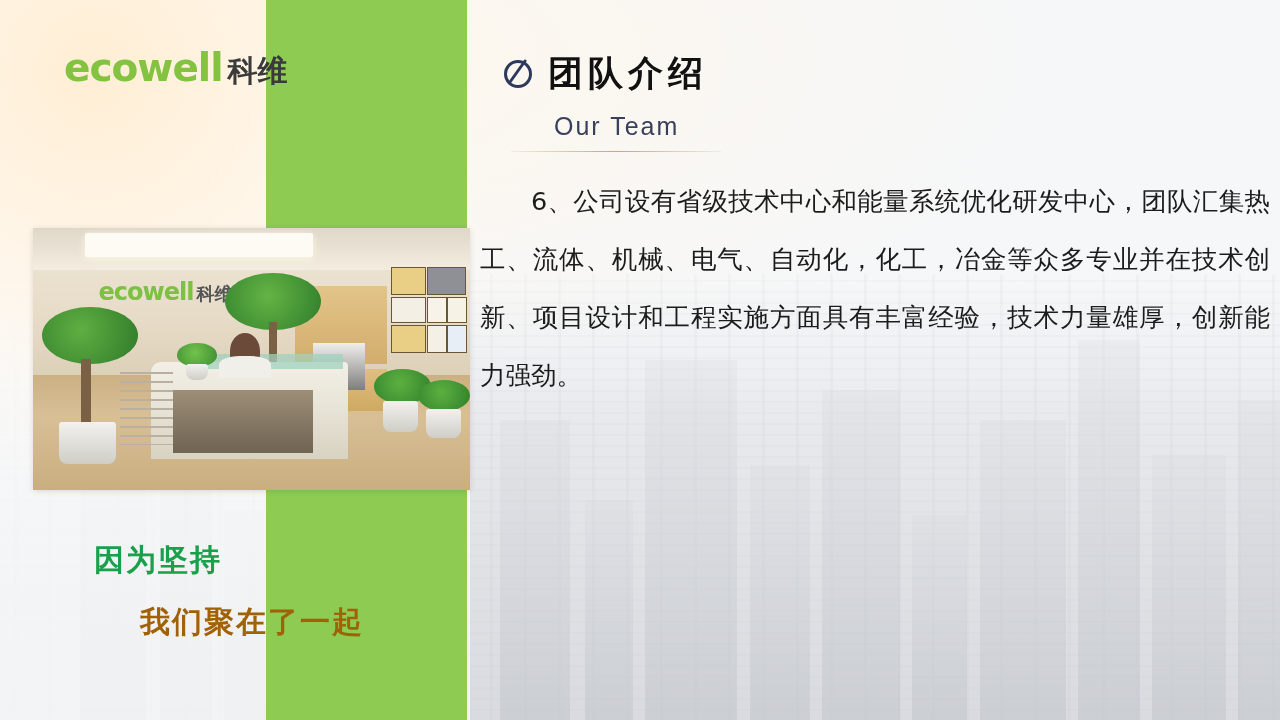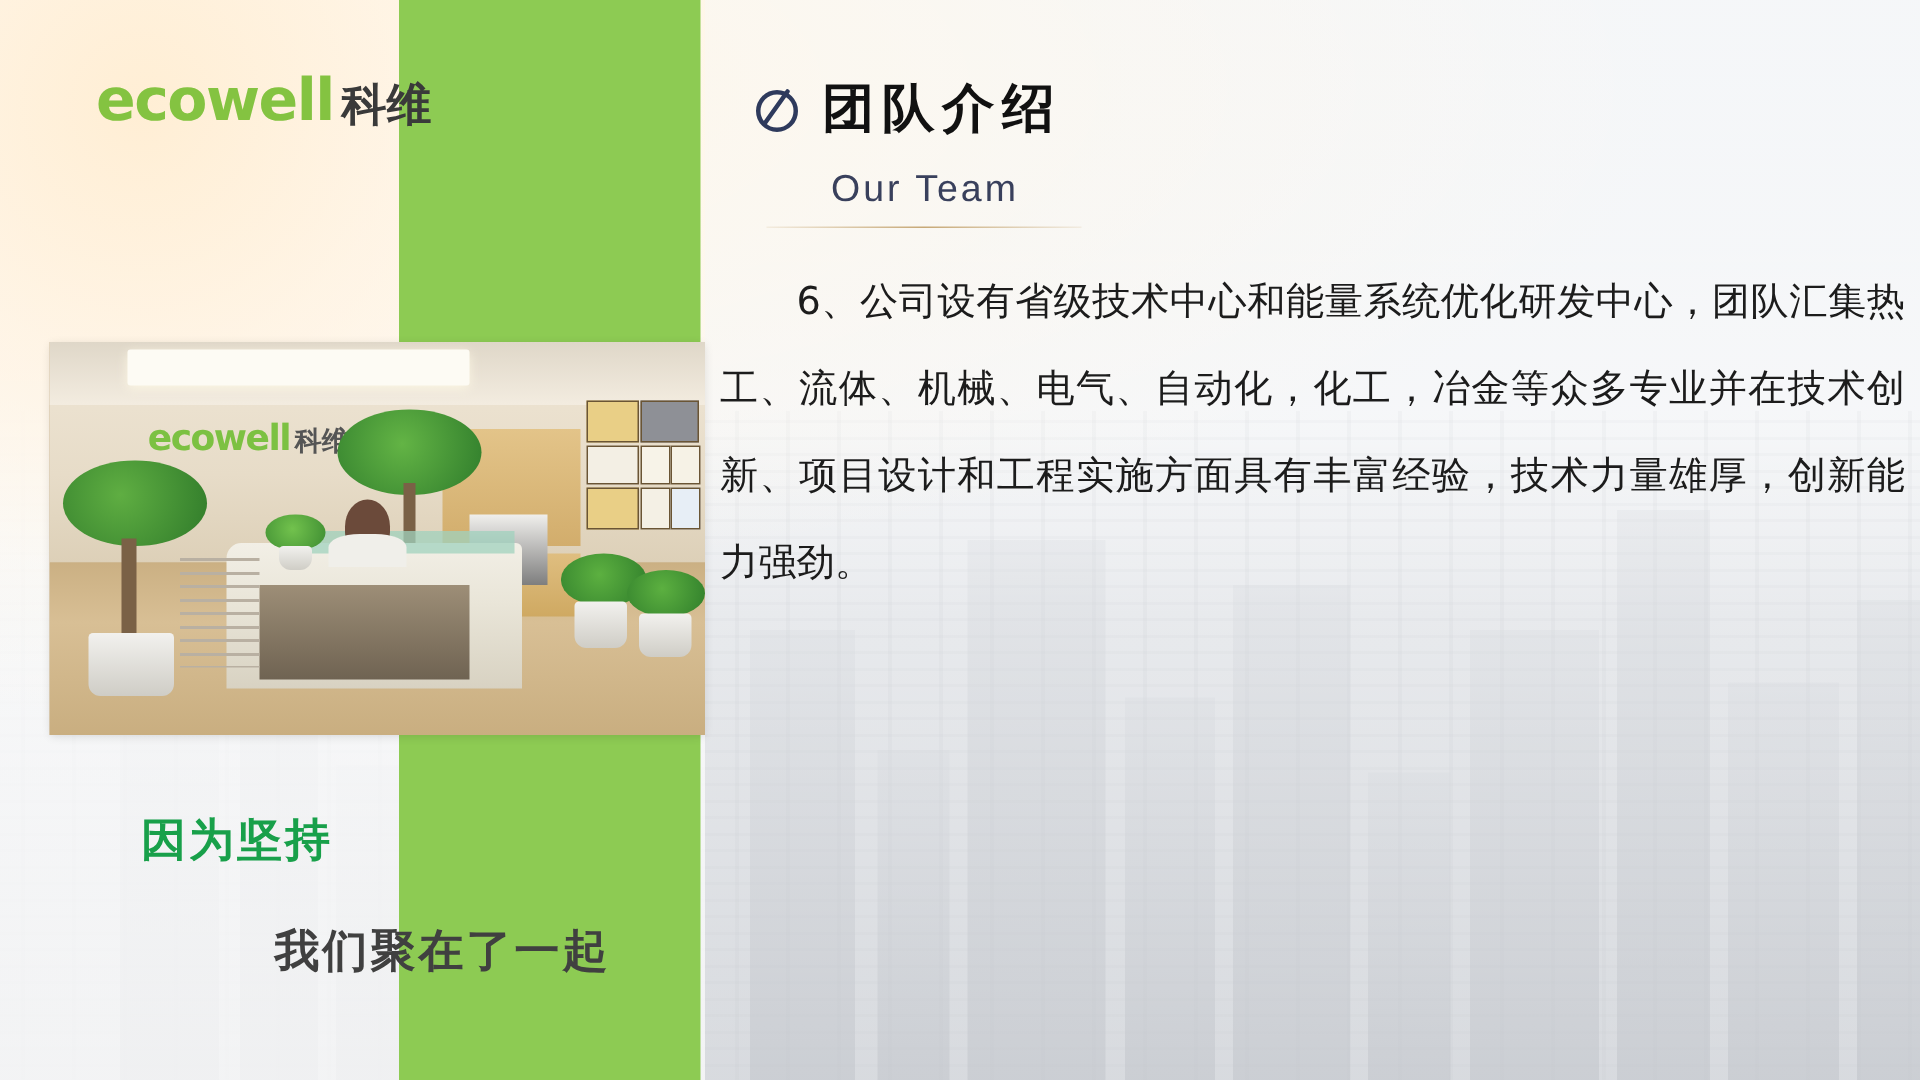--- a/index.html
+++ b/index.html
@@ -109,23 +109,23 @@
   .ph-trunk{position:absolute;background:#7a6146;}
 
   
   .slogan{position:absolute;left:0;top:540px;width:470px;}
   .slogan-1{
     position:absolute;left:66px;top:0;
     font-size:30px;font-weight:bold;color:#18a04a;letter-spacing:2px;
     font-family:"DejaVu Sans",sans-serif;white-space:nowrap;margin-left:28px;
   }
   .slogan-2{
-    position:absolute;left:140px;top:74px;
-    font-size:30px;font-weight:bold;color:#404040;letter-spacing:2px;
-    font-family:"DejaVu Sans",sans-serif;white-space:nowrap;margin-left:43px;
+    position:absolute;left:140px;top:62px;
+    font-size:30px;font-weight:bold;color:#a16207;letter-spacing:2px;
+    font-family:"DejaVu Sans",sans-serif;white-space:nowrap;
   }
 
   
   .right-panel{position:absolute;left:470px;top:0;width:810px;height:556px;}
 
   .title-row{position:absolute;left:30px;top:55px;display:flex;align-items:center;}
   .title-icon{width:36px;height:36px;flex:0 0 36px;margin-right:12px;}
   .title-cn{
     font-size:35px;font-weight:bold;color:#111111;letter-spacing:5px;
     font-family:"DejaVu Sans",sans-serif;line-height:1;

